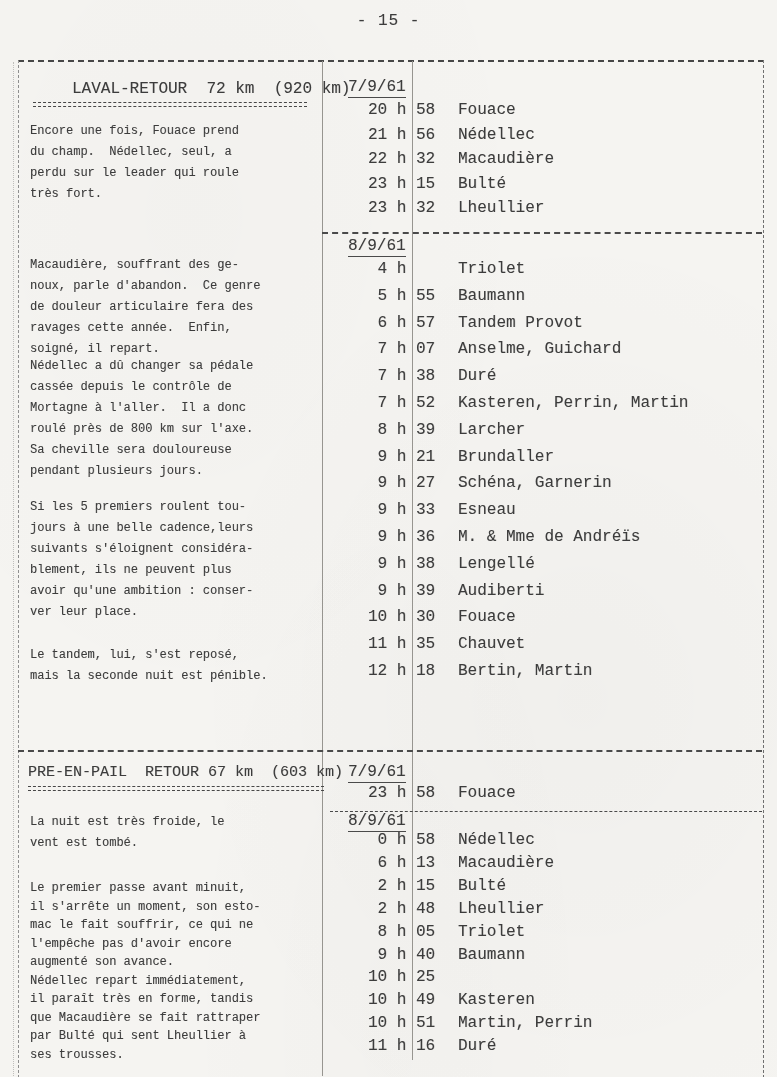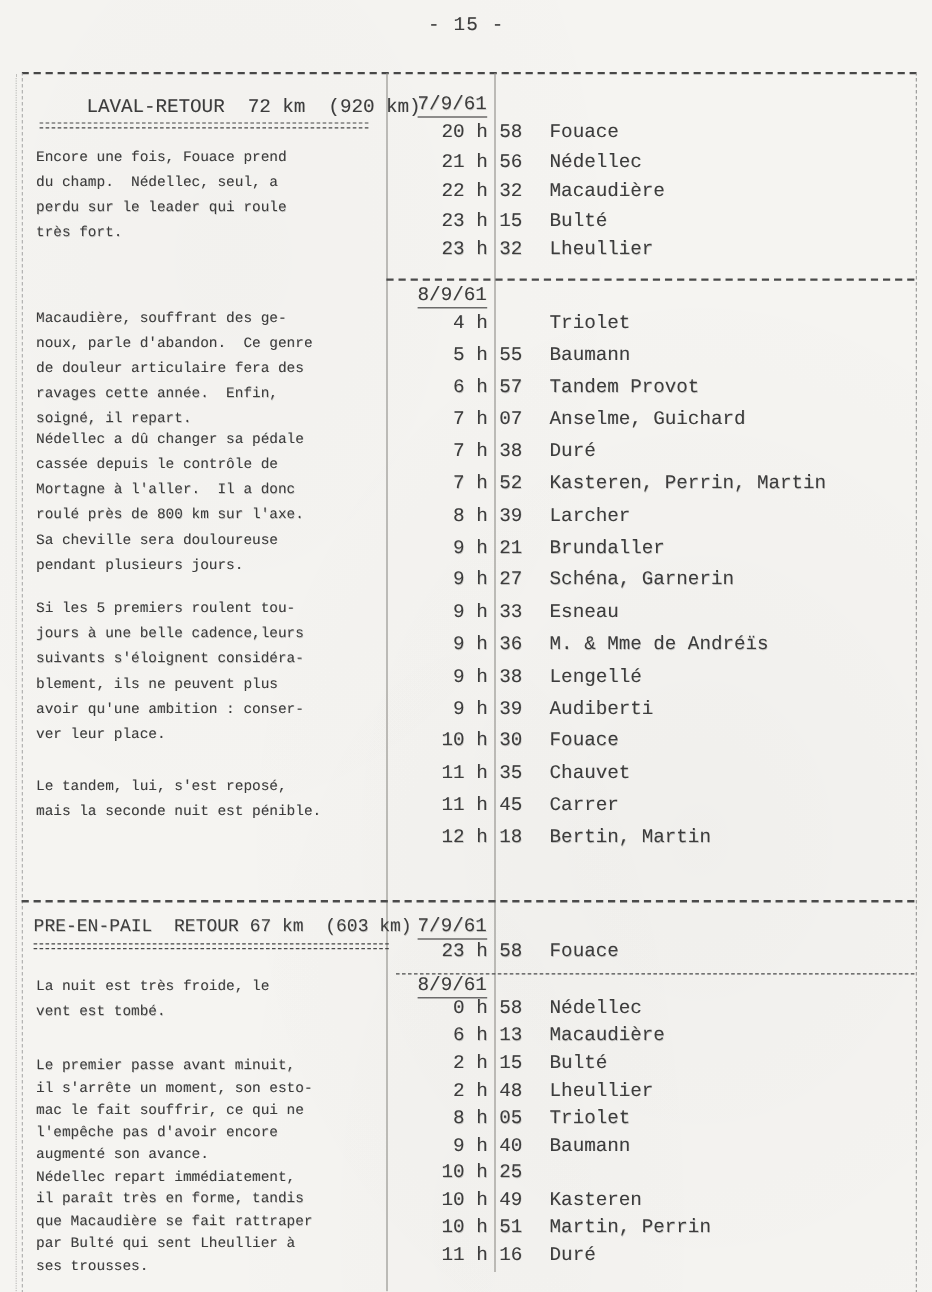--- a/index.html
+++ b/index.html
@@ -194,24 +194,20 @@
       <div class="row">
         <span class="time">10 h 30</span>
         <span class="names">Fouace</span>
       </div>
 
       <div class="row">
         <span class="time">11 h 35</span>
         <span class="names">Chauvet</span>
       </div>
 
-      <div class="row">
-        <span class="time">11 h 45</span>
-        <span class="names">Carrer</span>
-      </div>
 
       <div class="row">
         <span class="time">12 h 18</span>
         <span class="names">Bertin, Martin</span>
       </div>
     </div>
 
   <div class="abs title t2">PRE-EN-PAIL  RETOUR 67 km  (603 km)</div>
   <div class="abs dd u2"></div>
 

